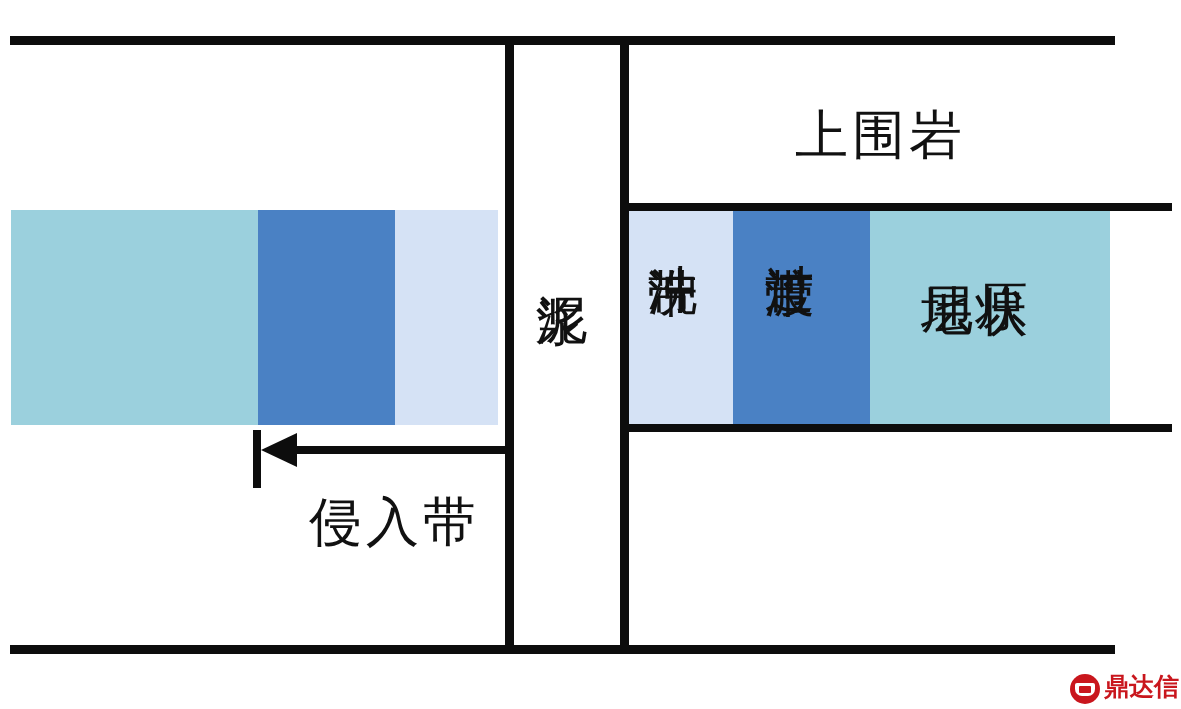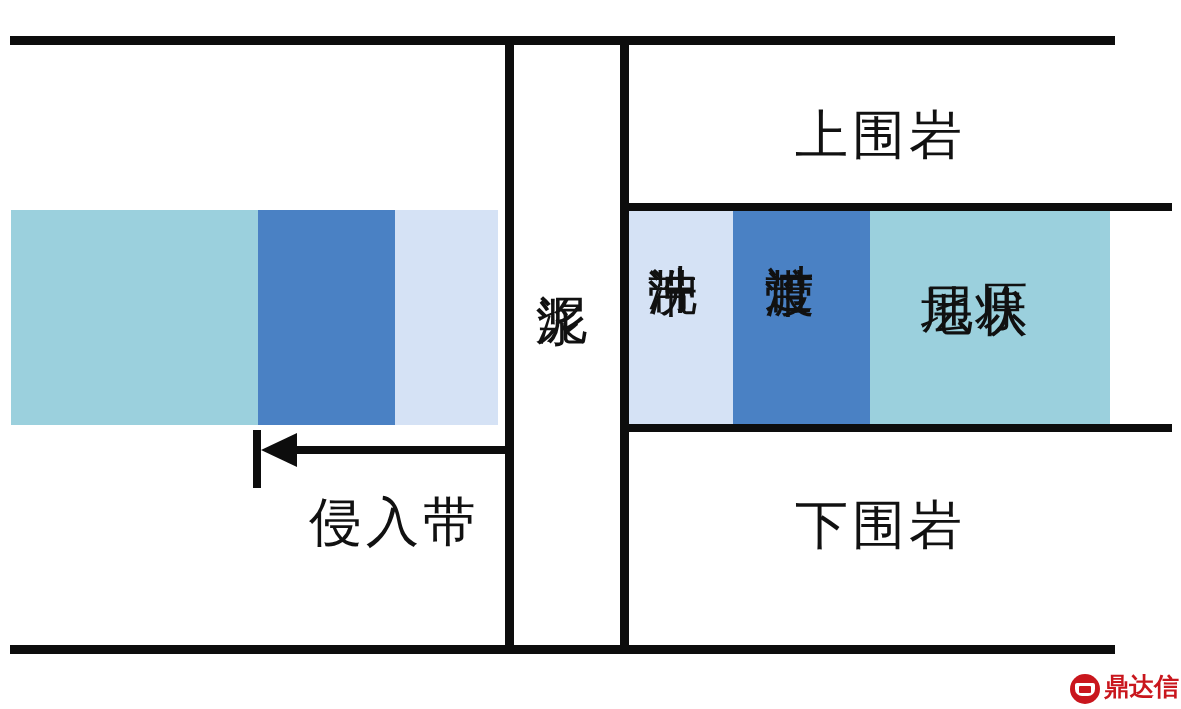--- a/index.html
+++ b/index.html
@@ -156,21 +156,20 @@
 
   <div class="vlabel-2col" style="left:920px; top:243px; font-size:52px; height:130px;">
     <span>原状</span><br>
     <span>地层</span>
   </div>
 
   <div class="vlabel" style="left:536px; top:254px; font-size:52px;">泥浆</div>
 
   <div class="hlabel" style="left:795px; top:100px; font-size:53px;">上围岩</div>
 
-  <div class="hlabel" style="left:795px; top:490px; font-size:53px;">下围岩</div>
 
   <div class="arrow-tick" style="left:253px; top:430px; width:8px; height:58px;"></div>
   <div class="arrow-head" style="left:261px; top:433px;"></div>
   <div class="arrow-shaft" style="left:295px; top:446px; width:215px; height:8px;"></div>
 
   <div class="hlabel" style="left:296px; top:487px; font-size:53px;margin-left:13px;">侵入带</div>
 
   <div id="logo" style="left:1070px; top:674px;">
     <span class="mark"></span>
     <span class="wordmark">鼎达信</span>

